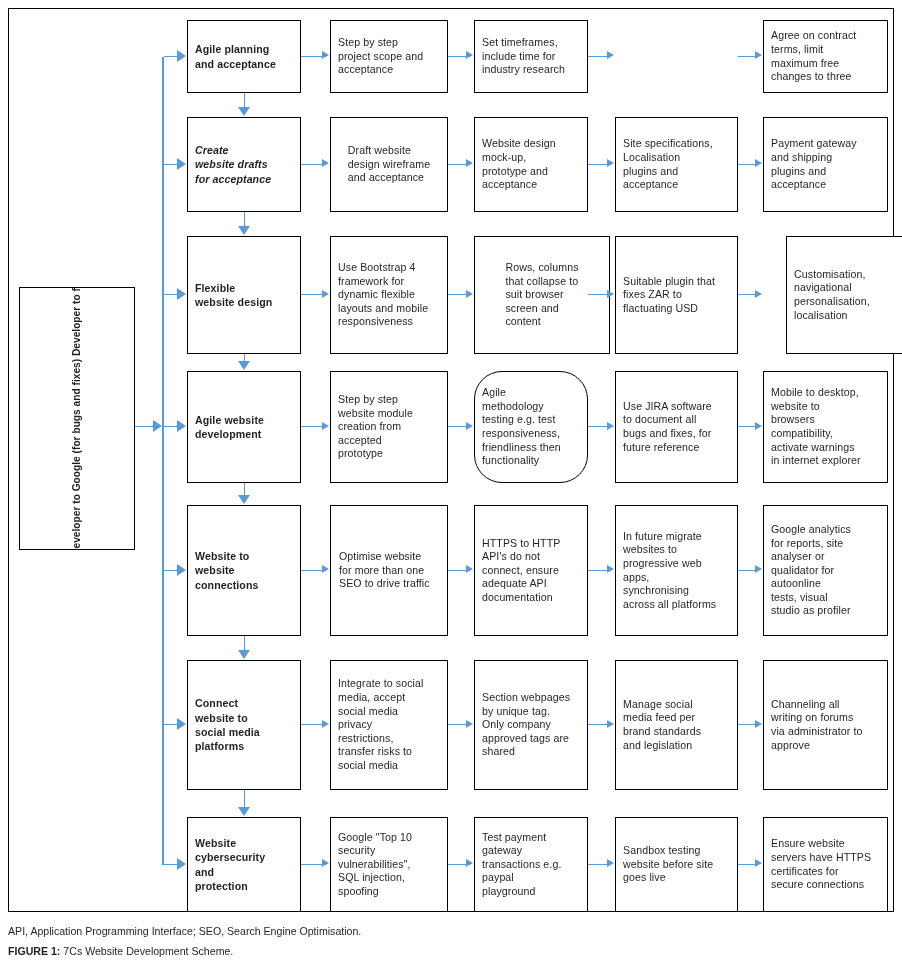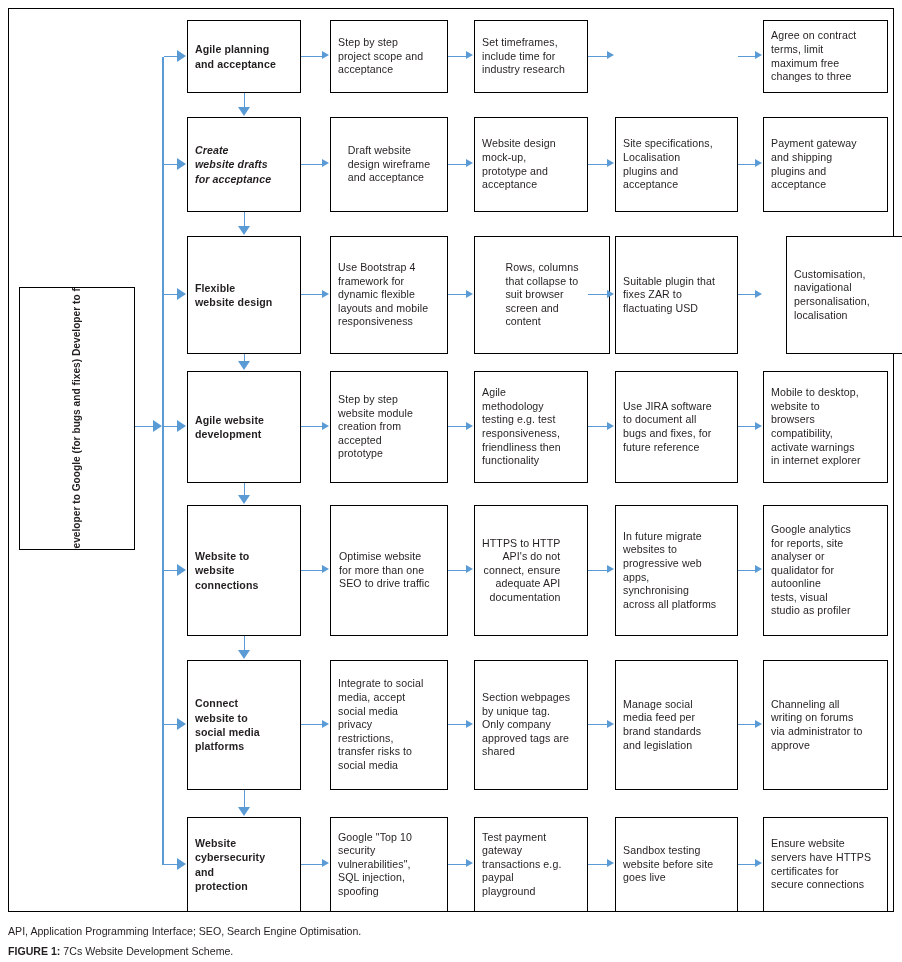--- a/index.html
+++ b/index.html
@@ -169,21 +169,21 @@
     <div class="arr-r small" style="left: 313px; top: 412.5px;"></div>
     <div class="box" style="left: 321px; top: 362px; width: 118px; height: 112px;">
       <div class="txt" style="white-space: pre-line;">Step by step
 website module
 creation from
 accepted
 prototype</div>
     </div>
     <div class="hline" style="left: 439px; top: 417px; width: 18px;"></div>
     <div class="arr-r small" style="left: 457px; top: 412.5px;"></div>
-    <div class="box" style="left: 465px; top: 362px; width: 114px; height: 112px;">
+    <div class="box" style="left: 465px; top: 362px; width: 114px; height: 112px; border-radius: 28px;">
       <div class="txt" style="white-space: pre-line;">Agile
 methodology
 testing e.g. test
 responsiveness,
 friendliness then
 functionality</div>
     </div>
     <div class="hline" style="left: 579px; top: 417px; width: 19px;"></div>
     <div class="arr-r small" style="left: 598px; top: 412.5px;"></div>
     <div class="box" style="left: 606px; top: 362px; width: 123px; height: 112px;">
@@ -214,21 +214,21 @@
     <div class="hline" style="left: 292px; top: 560.5px; width: 21px;"></div>
     <div class="arr-r small" style="left: 313px; top: 556px;"></div>
     <div class="box" style="left: 321px; top: 496px; width: 118px; height: 131px; padding-left: 8px;">
       <div class="txt" style="white-space: pre-line;">Optimise website
 for more than one
 SEO to drive traffic</div>
     </div>
     <div class="hline" style="left: 439px; top: 560.5px; width: 18px;"></div>
     <div class="arr-r small" style="left: 457px; top: 556px;"></div>
     <div class="box" style="left: 465px; top: 496px; width: 114px; height: 131px;">
-      <div class="txt" style="white-space: pre-line; text-align: right;">HTTPS to HTTP
+      <div class="txt" style="white-space: pre-line;">HTTPS to HTTP
 API's do not
 connect, ensure
 adequate API
 documentation</div>
     </div>
     <div class="hline" style="left: 579px; top: 560.5px; width: 19px;"></div>
     <div class="arr-r small" style="left: 598px; top: 556px;"></div>
     <div class="box" style="left: 606px; top: 496px; width: 123px; height: 131px;">
       <div class="txt" style="white-space: pre-line;">In future migrate
 websites to

